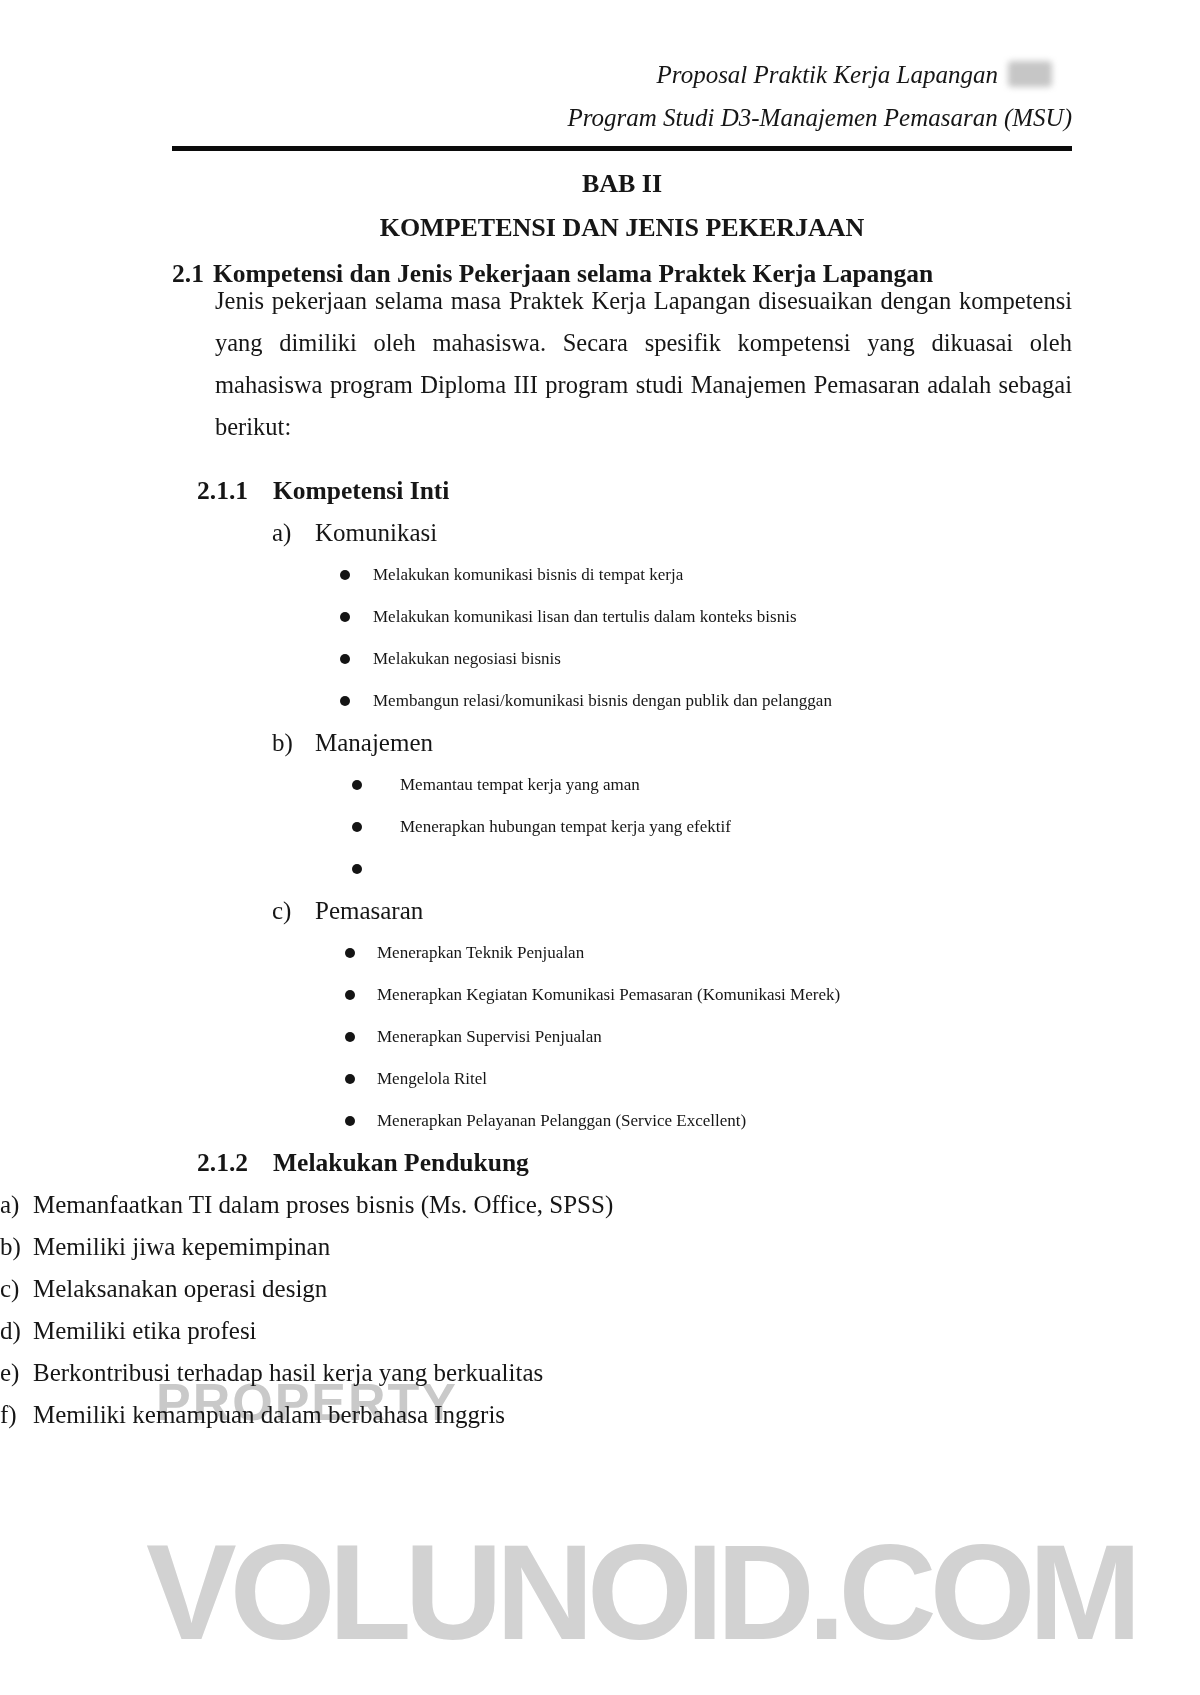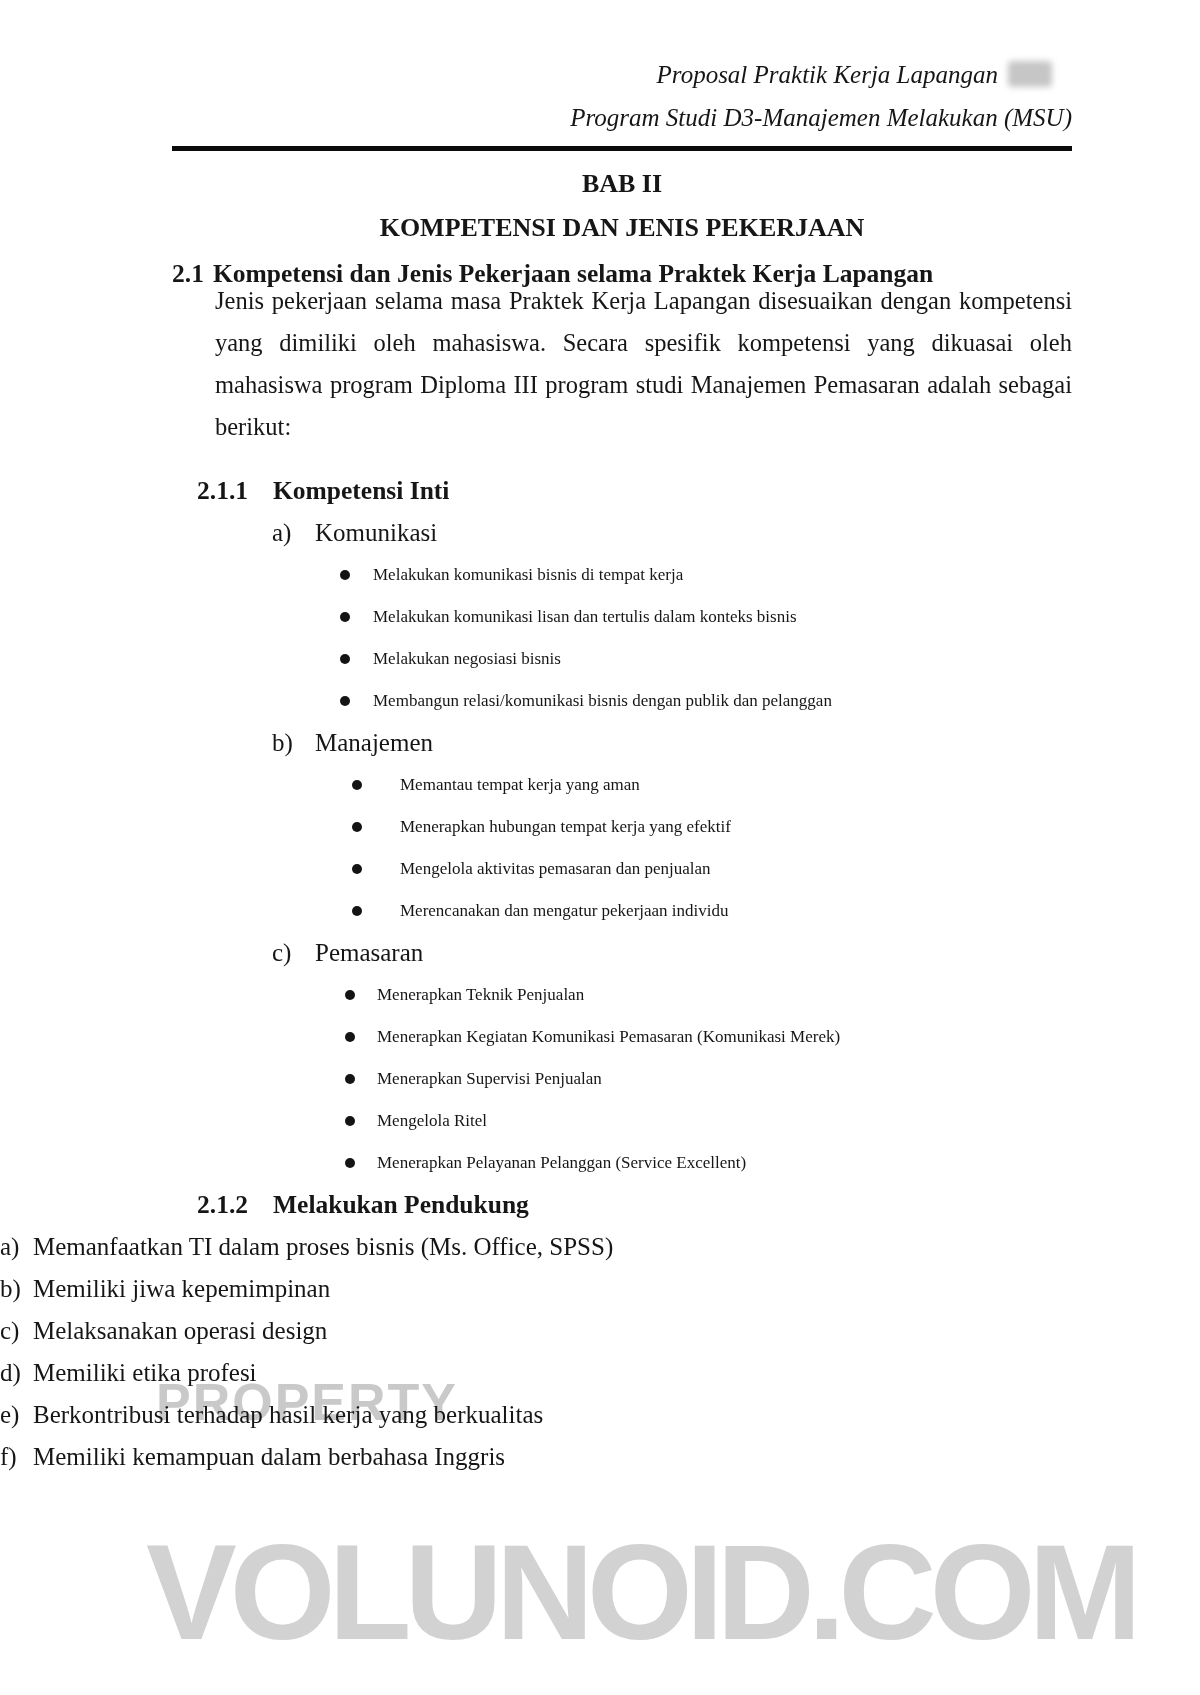--- a/index.html
+++ b/index.html
@@ -75,21 +75,21 @@
 </head>
 <body>
 
 <div class="page">
 
   <div class="wm-property">PROPERTY</div>
   <div class="wm-site">VOLUNOID.COM</div>
 
   <div class="header">
     <div class="header-line"><span>Proposal Praktik Kerja Lapangan</span><span class="redaction"></span></div>
-    <div class="header-line">Program Studi D3-Manajemen Melakukan (MSU)</div>
+    <div class="header-line">Program Studi D3-Manajemen Pemasaran (MSU)</div>
   </div>
   <div class="rule"></div>
 
   <div class="titles">
     <div>BAB II</div>
     <div>KOMPETENSI DAN JENIS PEKERJAAN</div>
   </div>
 
   <div class="s21">
     <span class="num">2.1</span><span>Kompetensi dan Jenis Pekerjaan selama Praktek Kerja Lapangan</span>
@@ -134,25 +134,20 @@
     <div class="row bullet bul-b">
         <span class="dot"></span>
         <span>Memantau tempat kerja yang aman</span>
       </div>
     <div class="row bullet bul-b">
         <span class="dot"></span>
         <span>Menerapkan hubungan tempat kerja yang efektif</span>
       </div>
     <div class="row bullet bul-b">
         <span class="dot"></span>
-        <span>Mengelola aktivitas pemasaran dan penjualan</span>
-      </div>
-    <div class="row bullet bul-b">
-        <span class="dot"></span>
-        <span>Merencanakan dan mengatur pekerjaan individu</span>
       </div>
 
     <div class="row group">
       <span class="letter">c)</span><span>Pemasaran</span>
     </div>
     <div class="row bullet bul-c">
         <span class="dot"></span>
         <span>Menerapkan Teknik Penjualan</span>
       </div>
     <div class="row bullet bul-c">

